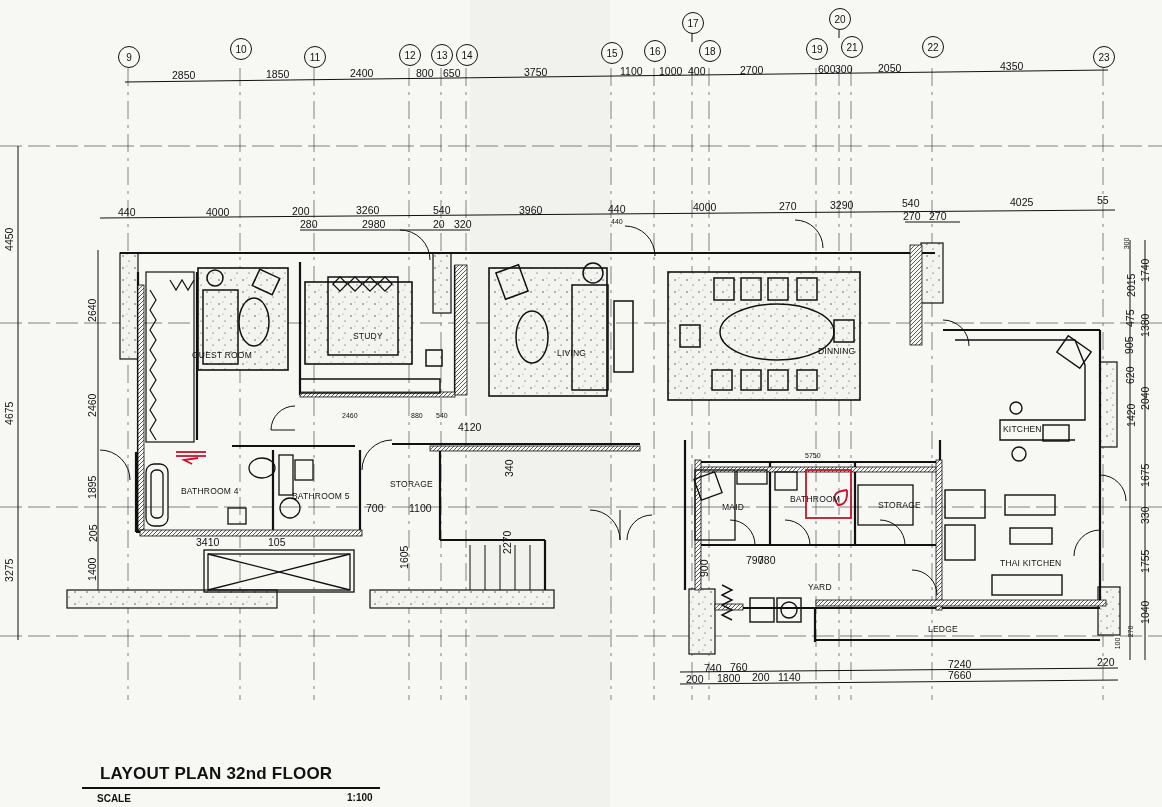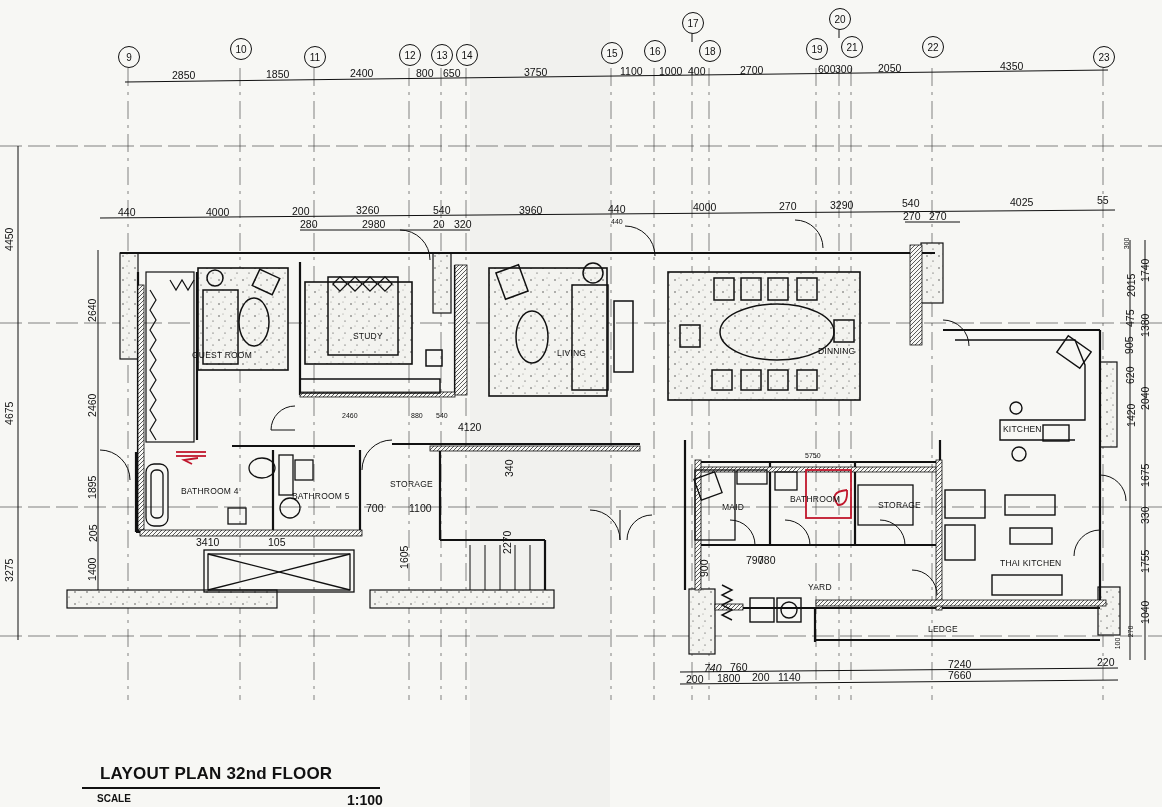--- a/index.html
+++ b/index.html
@@ -16,21 +16,21 @@
   .dim.sm { font-size:7px; }
   .grid-bubble {
     position:absolute; width:20px; height:20px; border:1px solid #111; border-radius:50%;
     font-size:10px; display:flex; align-items:center; justify-content:center; background:#f7f7f4;
   }
   .title {
     position:absolute; left:100px; top:764px; font-weight:bold; font-size:17px; letter-spacing:0.2px;
   }
   .title-rule { position:absolute; left:82px; top:787px; width:298px; height:2px; background:#111; }
   .scale-lbl { position:absolute; left:97px; top:793px; font-weight:bold; font-size:10px; }
-  .scale-val { position:absolute; left:347px; top:792px; font-weight:bold; font-size:14px; }
+  .scale-val { position:absolute; left:347px; top:792px; font-weight:bold; font-size:10px; }
   .room { position:absolute; font-size:8.5px; letter-spacing:0.2px; }
 </style>
 </head>
 <body>
 
 <div class="paper-strip" style="left:470px;top:0;width:140px;height:807px;background:#f1f1ee;"></div>
 
 <svg class="plan" width="1162" height="807" viewBox="0 0 1162 807">
   <defs>
     <pattern id="hatch" width="4" height="4" patternUnits="userSpaceOnUse">
@@ -365,21 +365,21 @@
 <span class="dim v" style="left:1134px;top:393px;">2040</span>
 <span class="dim v" style="left:1120px;top:410px;">1420</span>
 <span class="dim v" style="left:1134px;top:470px;">1675</span>
 <span class="dim v" style="left:1136px;top:510px;">330</span>
 <span class="dim v" style="left:1134px;top:556px;">1755</span>
 <span class="dim v" style="left:1134px;top:607px;">1040</span>
 <span class="dim v sm" style="left:1125px;top:628px;">270</span>
 <span class="dim v sm" style="left:1112px;top:640px;">100</span>
 
 <span class="dim" style="left:686px;top:674px;">200</span>
-<span class="dim" style="left:704px;top:663px;font-style:italic;">740</span>
+<span class="dim" style="left:704px;top:663px;">740</span>
 <span class="dim" style="left:717px;top:673px;">1800</span>
 <span class="dim" style="left:730px;top:662px;">760</span>
 <span class="dim" style="left:752px;top:672px;">200</span>
 <span class="dim" style="left:778px;top:672px;">1140</span>
 <span class="dim" style="left:948px;top:659px;">7240</span>
 <span class="dim" style="left:948px;top:670px;">7660</span>
 <span class="dim" style="left:1097px;top:657px;">220</span>
 
 <span class="dim" style="left:458px;top:422px;">4120</span>
 <span class="dim" style="left:196px;top:537px;">3410</span>

